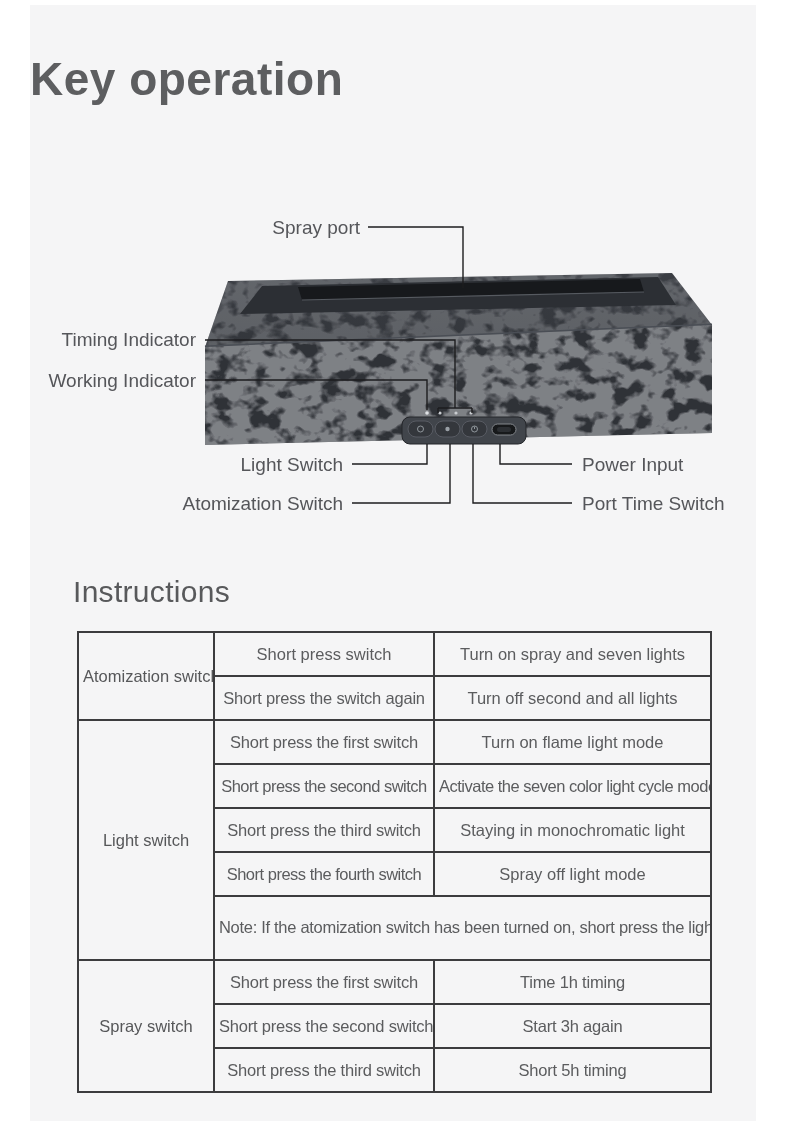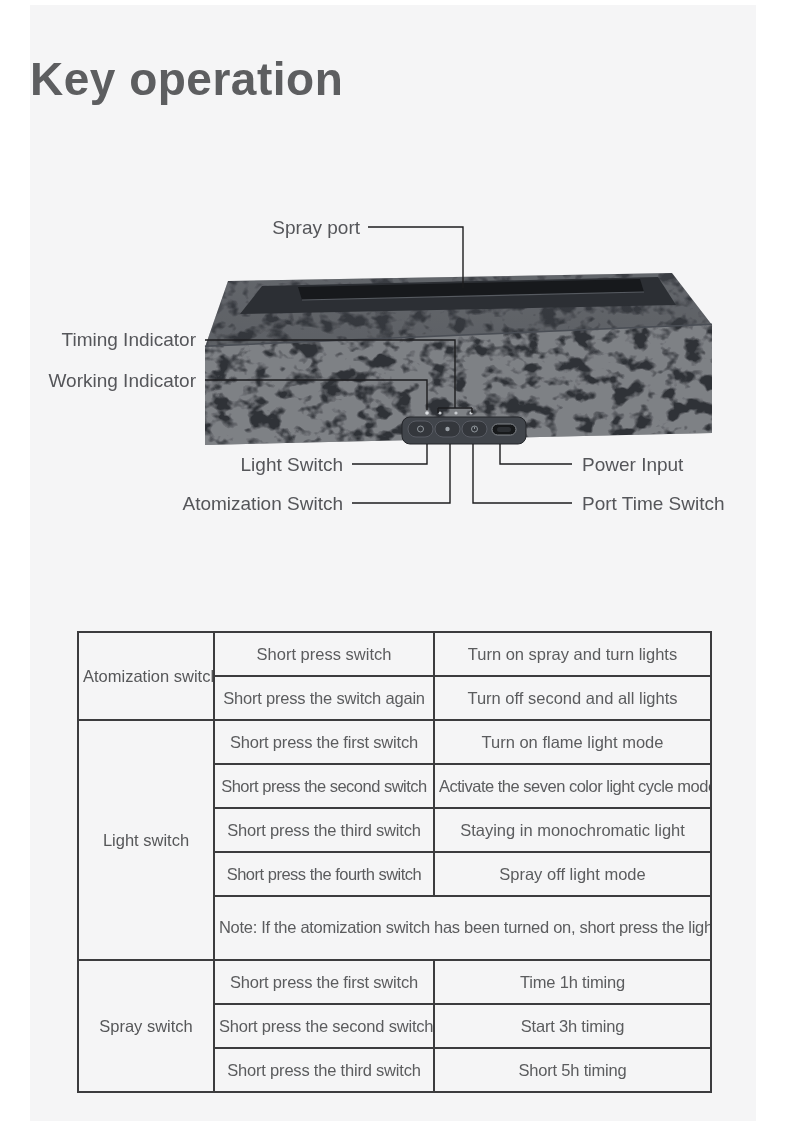--- a/index.html
+++ b/index.html
@@ -122,33 +122,34 @@
 
     <text x="330" y="34" text-anchor="end">Spray port</text>
     <text x="166" y="146" text-anchor="end">Timing Indicator</text>
     <text x="166" y="187" text-anchor="end">Working Indicator</text>
     <text x="313" y="271" text-anchor="end">Light Switch</text>
     <text x="313" y="310" text-anchor="end">Atomization Switch</text>
     <text x="552" y="271">Power Input</text>
     <text x="552" y="310">Port Time Switch</text>
   </svg>
 
+  <h2 class="section-title">Instructions</h2>
 
   <table class="instr">
     <colgroup>
         <col class="c1">
         <col class="c2">
         <col class="c3">
       </colgroup>
 
     <tbody>
         <tr>
       <td class="grp" rowspan="2">Atomization switch</td>
       <td class="h42">Short press switch</td>
-      <td class="h42">Turn on spray and turn lights</td>
+      <td class="h42">Turn on spray and seven lights</td>
     </tr>
     <tr>
       <td class="h42 t-md">Short press the switch again</td>
       <td class="h42">Turn off second and all lights</td>
     </tr>
 
     <tr>
       <td class="grp" rowspan="5">Light switch</td>
       <td class="h42 t-md">Short press the first switch</td>
       <td class="h42">Turn on flame light mode</td>
@@ -169,21 +170,21 @@
       <td class="h62 note-cell" colspan="2">Note: If the atomization switch has been turned on, short press the light switch to turn on the colorful light, short press again to stay in the monochrome light, short press again to turn off the light.</td>
     </tr>
 
     <tr>
       <td class="grp" rowspan="3">Spray switch</td>
       <td class="h42 t-md">Short press the first switch</td>
       <td class="h42 t-md">Time 1h timing</td>
     </tr>
     <tr>
       <td class="h42 t-md">Short press the second switch</td>
-      <td class="h42 t-md">Start 3h timing</td>
+      <td class="h42 t-md">Start 3h again</td>
     </tr>
     <tr>
       <td class="h42 t-md">Short press the third switch</td>
       <td class="h42 t-md">Short 5h timing</td>
     </tr>
   </tbody>
     </table>
 
 </div>
 

